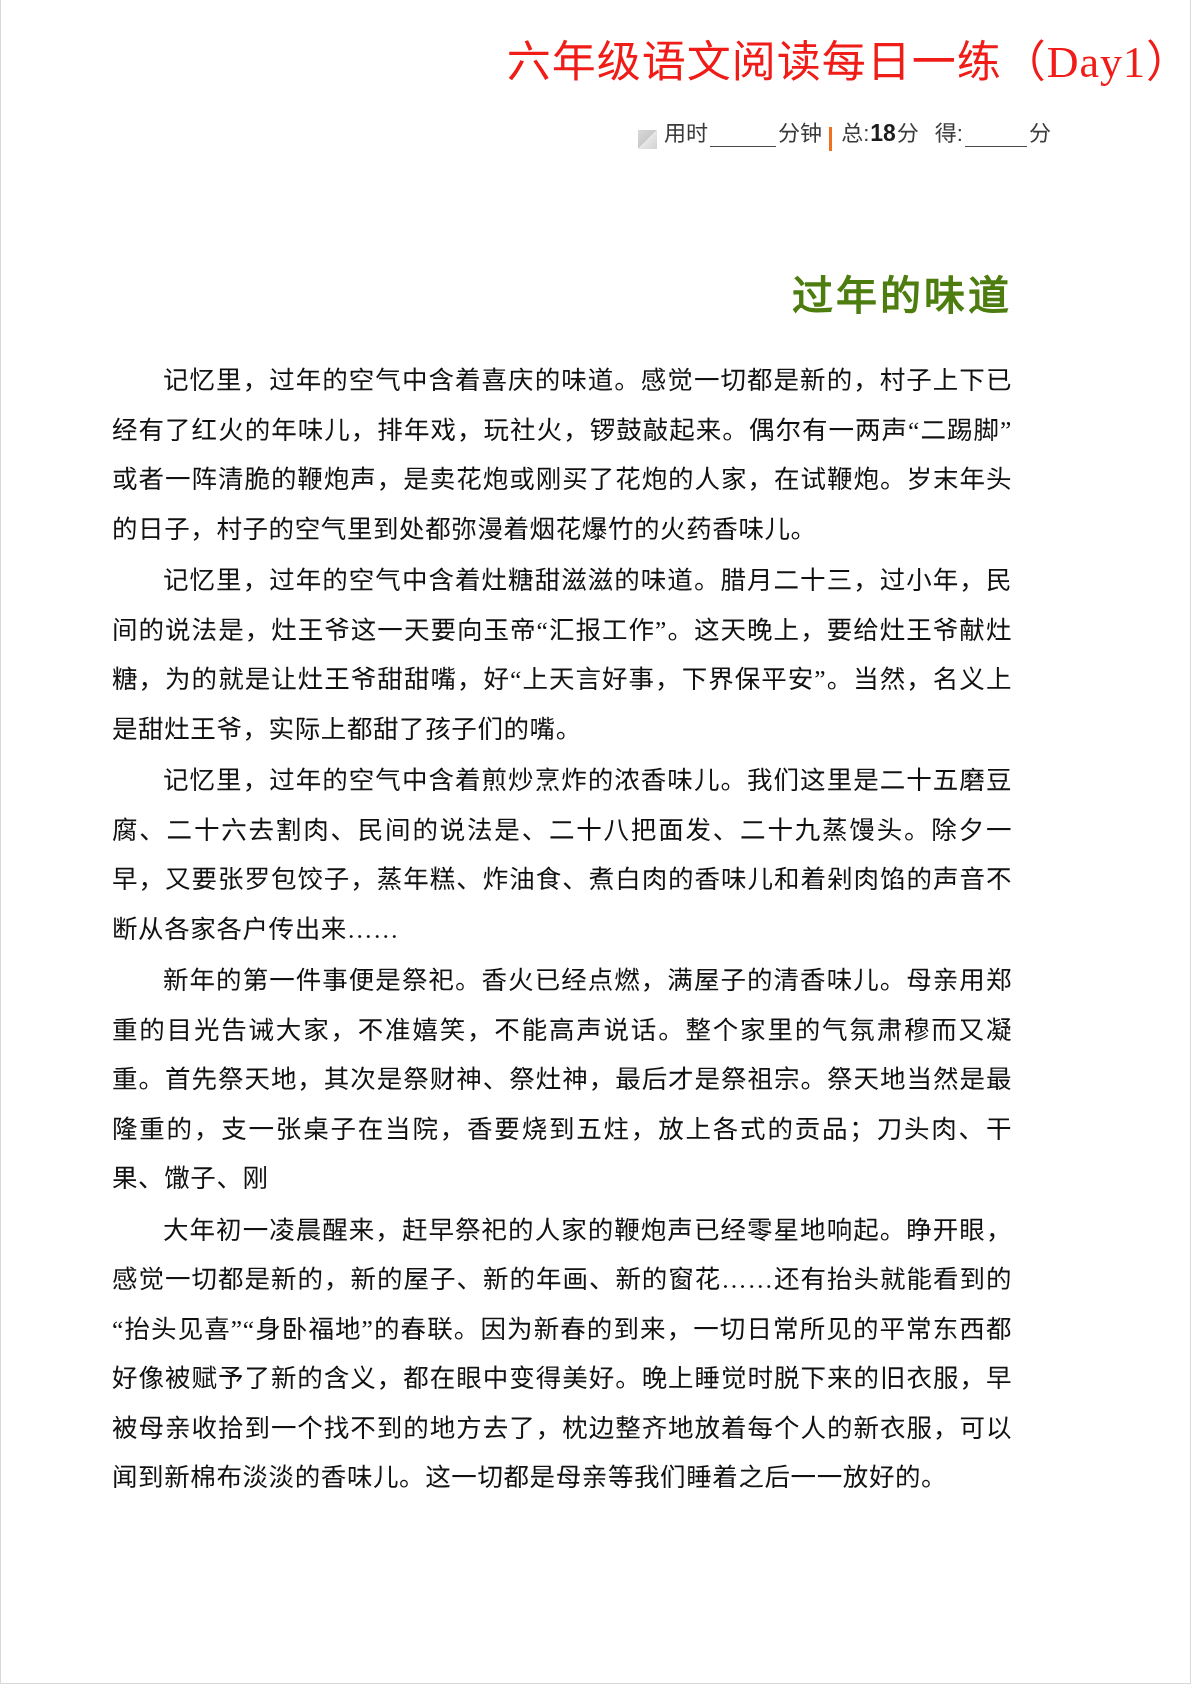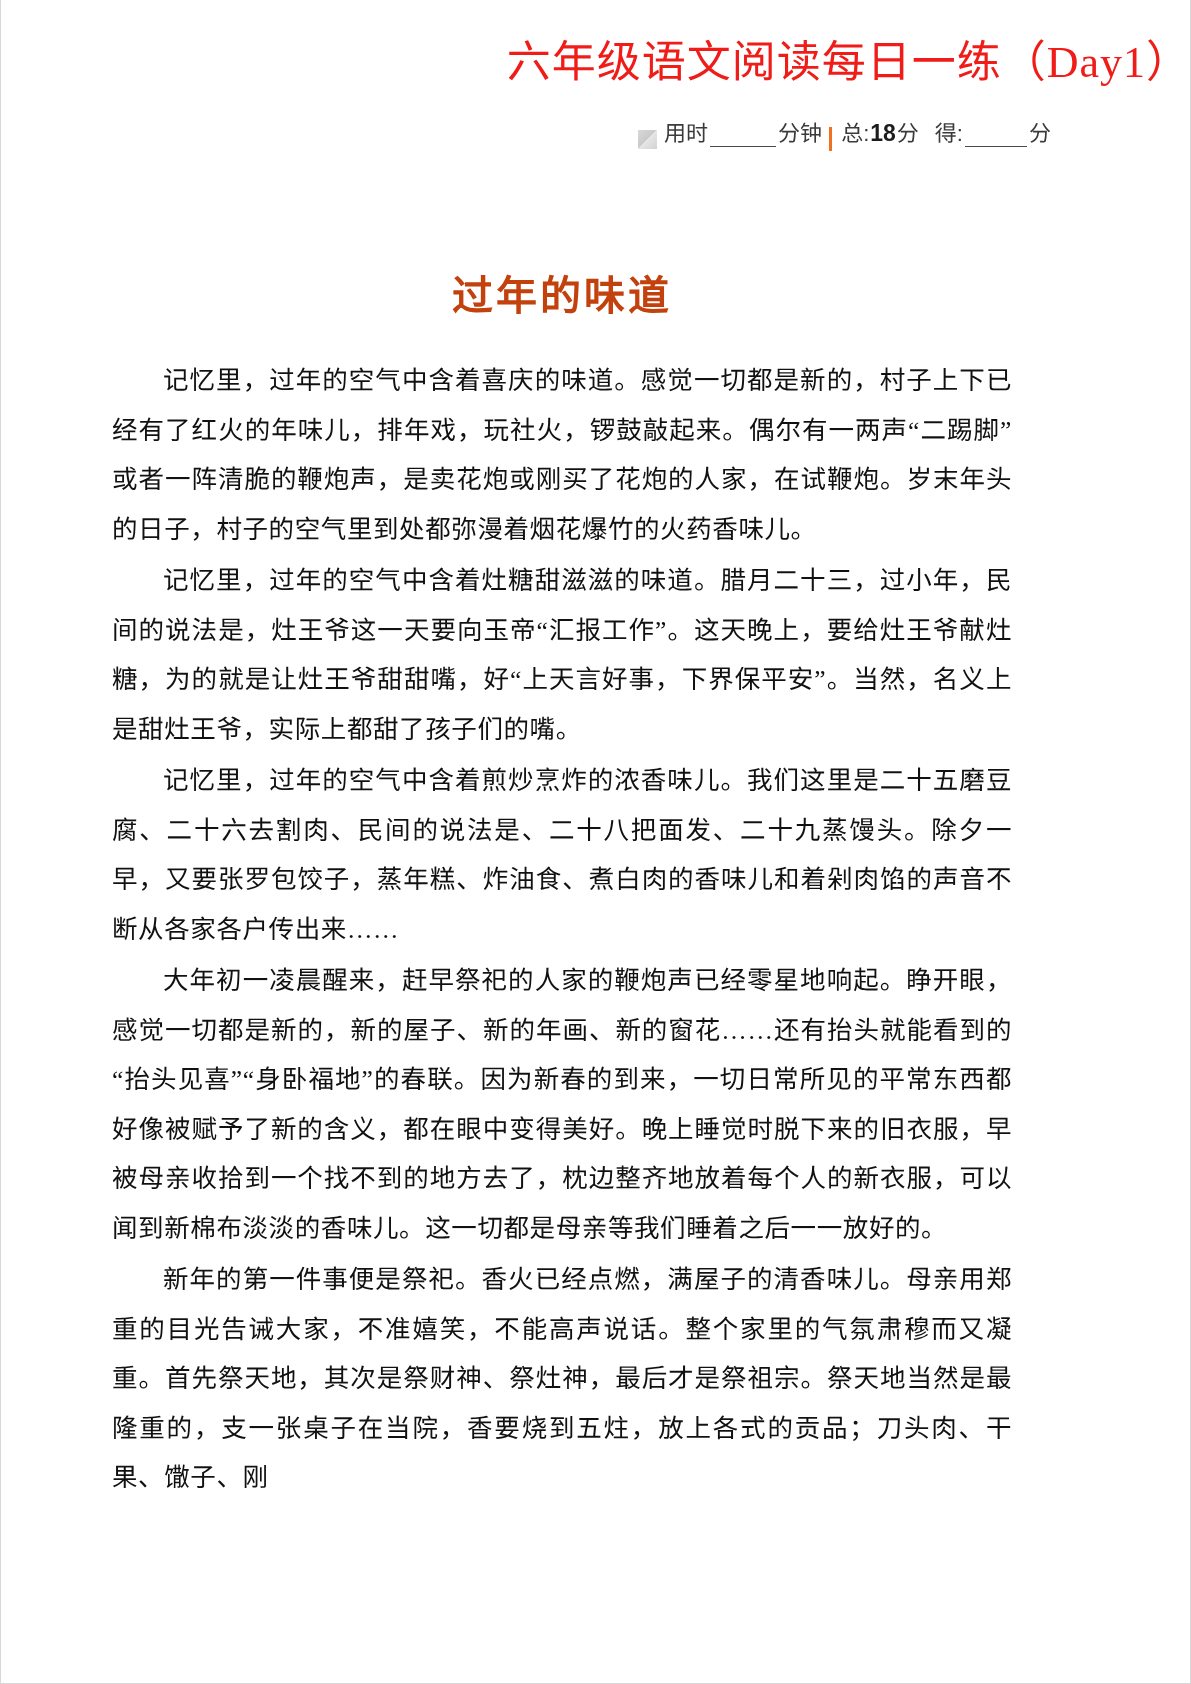--- a/index.html
+++ b/index.html
@@ -90,25 +90,25 @@
   .meta-gap { display: inline-block; width: 16px; }
 
   
   .article {
     position: absolute;
     top: 262px;
     left: 112px;
     width: 900px;
   }
   .article-title {
-    text-align: center;
+    text-align: right;
     font-family: "Liberation Serif", "DejaVu Serif", serif;
     font-size: 41px;
     font-weight: 700;
-    color: #c2410c;
+    color: #4d7c0f;
     letter-spacing: 3px;
     margin: 0 0 34px 0;
   }
   .para {
     font-family: "Liberation Serif", "DejaVu Serif", serif;
     font-size: 25.5px;
     color: #111111;
     line-height: 49.5px;
     text-align: justify;
     text-justify: inter-ideograph;
@@ -143,17 +143,17 @@
     <span class="blank-underline blank-score"></span>
     <span class="meta-text">分</span>
   </div>
 
   <div class="article">
     <h1 class="article-title">过年的味道</h1>
 
     <p class="para">记忆里，过年的空气中含着喜庆的味道。感觉一切都是新的，村子上下已经有了红火的年味儿，排年戏，玩社火，锣鼓敲起来。偶尔有一两声“二踢脚”或者一阵清脆的鞭炮声，是卖花炮或刚买了花炮的人家，在试鞭炮。岁末年头的日子，村子的空气里到处都弥漫着烟花爆竹的火药香味儿。</p>
     <p class="para">记忆里，过年的空气中含着灶糖甜滋滋的味道。腊月二十三，过小年，民间的说法是，灶王爷这一天要向玉帝“汇报工作”。这天晚上，要给灶王爷献灶糖，为的就是让灶王爷甜甜嘴，好“上天言好事，下界保平安”。当然，名义上是甜灶王爷，实际上都甜了孩子们的嘴。</p>
     <p class="para">记忆里，过年的空气中含着煎炒烹炸的浓香味儿。我们这里是二十五磨豆腐、二十六去割肉、民间的说法是、二十八把面发、二十九蒸馒头。除夕一早，又要张罗包饺子，蒸年糕、炸油食、煮白肉的香味儿和着剁肉馅的声音不断从各家各户传出来……</p>
+    <p class="para">新年的第一件事便是祭祀。香火已经点燃，满屋子的清香味儿。母亲用郑重的目光告诫大家，不准嬉笑，不能高声说话。整个家里的气氛肃穆而又凝重。首先祭天地，其次是祭财神、祭灶神，最后才是祭祖宗。祭天地当然是最隆重的，支一张桌子在当院，香要烧到五炷，放上各式的贡品；刀头肉、干果、馓子、刚</p>
     <p class="para">大年初一凌晨醒来，赶早祭祀的人家的鞭炮声已经零星地响起。睁开眼，感觉一切都是新的，新的屋子、新的年画、新的窗花……还有抬头就能看到的“抬头见喜”“身卧福地”的春联。因为新春的到来，一切日常所见的平常东西都好像被赋予了新的含义，都在眼中变得美好。晚上睡觉时脱下来的旧衣服，早被母亲收拾到一个找不到的地方去了，枕边整齐地放着每个人的新衣服，可以闻到新棉布淡淡的香味儿。这一切都是母亲等我们睡着之后一一放好的。</p>
-    <p class="para">新年的第一件事便是祭祀。香火已经点燃，满屋子的清香味儿。母亲用郑重的目光告诫大家，不准嬉笑，不能高声说话。整个家里的气氛肃穆而又凝重。首先祭天地，其次是祭财神、祭灶神，最后才是祭祖宗。祭天地当然是最隆重的，支一张桌子在当院，香要烧到五炷，放上各式的贡品；刀头肉、干果、馓子、刚</p>
   </div>
 
 </div>
 
 </body></html>

